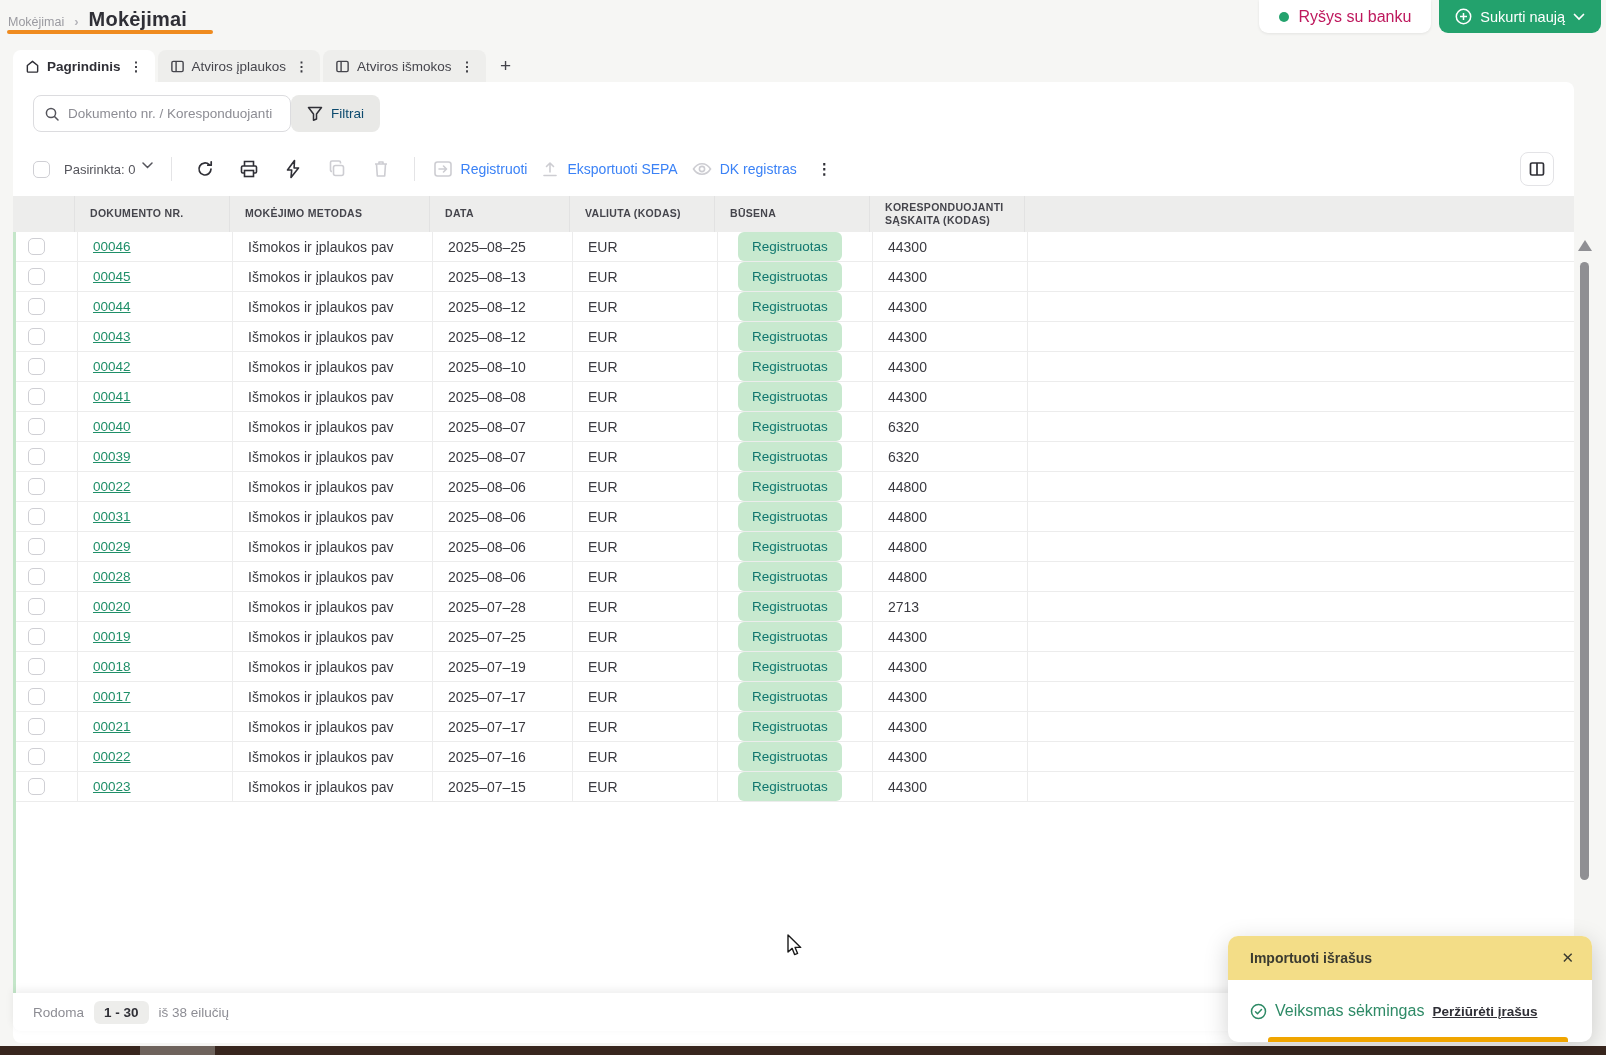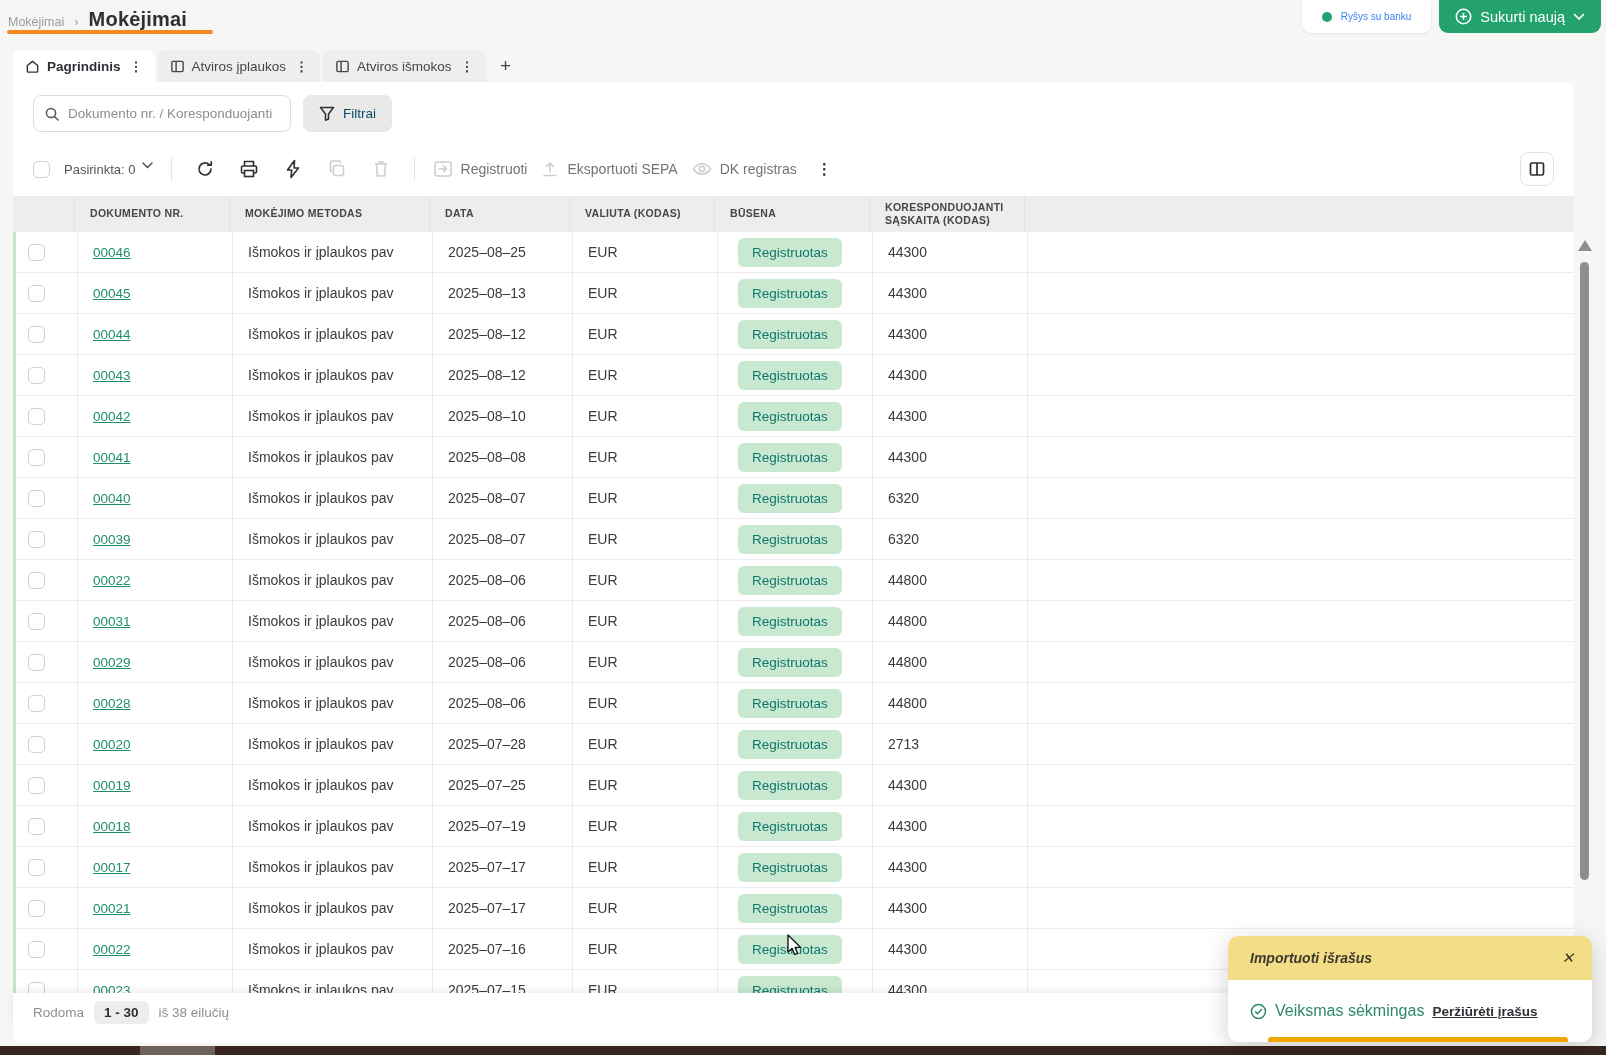--- a/index.html
+++ b/index.html
@@ -8,85 +8,85 @@
 
   
   .breadcrumb-row { position:absolute; top:8px; left:8px; display:flex; align-items:baseline; gap:10px; }
   .crumb-parent { font-size:12.5px; color:#9a9aa0; }
   .crumb-sep { font-size:13px; color:#b4b4ba; font-weight:bold; }
   .crumb-current { font-size:20px; font-weight:bold; color:#2f2f36; letter-spacing:.2px; }
   .title-underline { position:absolute; top:30px; left:7px; width:206px; height:4px; border-radius:2px; }
 
   .header-actions { position:absolute; top:0; right:5px; display:flex; gap:8px; }
   .btn-bank { height:33px; background:#fff; border:none; border-radius:0 0 9px 9px; box-shadow:0 1px 3px rgba(0,0,0,.08);
-              display:flex; align-items:center; gap:9px; padding:0 20px; font-size:10px; color:#3b82f6; cursor:pointer; font-family:inherit; }
+              display:flex; align-items:center; gap:9px; padding:0 20px; font-size:16px; color:#be185d; cursor:pointer; font-family:inherit; }
   .bank-dot { width:10px; height:10px; border-radius:50%; }
   .btn-create { height:33px; border:none; border-radius:0 0 9px 9px; color:#fff; display:flex; align-items:center; gap:8px;
                 padding:0 16px; font-size:14.5px; cursor:pointer; font-family:inherit; }
   .btn-create svg { display:block; }
 
   
   .tabbar { position:absolute; top:50px; left:13px; display:flex; align-items:flex-end; gap:3px; height:32px; }
   .tab { height:32px; display:flex; align-items:center; gap:7px; padding:0 10px 0 12px; border-radius:8px 8px 0 0;
          background:#eeeeec; font-size:13.5px; color:#45454c; cursor:pointer; }
   .tab.active { background:#fff; font-weight:bold; color:#2f2f36; }
   .tab .kebab { font-size:13px; letter-spacing:0; color:#3a3a40; font-weight:bold; padding:0 2px; }
   .tab-add { height:32px; width:34px; display:flex; align-items:center; justify-content:center; font-size:19px; color:#45454c; cursor:pointer; }
 
   
   .card { position:absolute; left:13px; top:82px; width:1561px; height:961px; background:#fff; border-radius:0 8px 8px 8px; }
 
-  .search-row { position:absolute; top:13px; left:20px; display:flex; gap:12px; }
+  .search-row { position:absolute; top:13px; left:20px; display:flex; }
   .search-box { width:258px; height:37px; border:1px solid #dcdcdf; border-radius:8px; display:flex; align-items:center; padding:0 10px; gap:8px; background:#fff; }
   .search-box input { border:none; outline:none; flex:1; font-size:13.5px; font-family:inherit; color:#32323a; background:transparent; min-width:0; }
   .search-box input::placeholder { color:#8d8d94; }
   .btn-filter { height:37px; background:#e9e9e7; border:none; border-radius:8px; display:flex; align-items:center; gap:8px;
                 padding:0 16px; font-size:13.5px; color:#0c4a6e; cursor:pointer; font-family:inherit; }
 
   
   .toolbar { position:absolute; top:68px; left:0; width:100%; height:38px; display:flex; align-items:center; padding:0 20px; gap:14px; }
   .cb { width:17px; height:17px; border:1.5px solid #cfcfd4; border-radius:5px; background:#fff; cursor:pointer; flex:none; }
   .sel-label { font-size:13px; color:#55555c; display:flex; gap:6px; cursor:pointer; }
   .tb-divider { width:1px; height:24px; background:#e4e4e6; margin:0 4px; }
   .tb-icon { width:30px; height:30px; display:flex; align-items:center; justify-content:center; cursor:pointer; border-radius:6px; }
   .tb-btn { display:flex; align-items:center; gap:8px; font-size:14px; cursor:default; }
-  .tb-btn.disabled { color:#737373; }
+  .tb-btn.disabled { color:#3b82f6; }
   .tb-kebab { font-size:15px; font-weight:bold; color:#2f2f36; padding:0 6px; cursor:pointer; }
   .btn-columns { position:absolute; right:20px; top:2px; width:34px; height:34px; border:1px solid #e3e3e6; border-radius:8px;
                  background:#fff; display:flex; align-items:center; justify-content:center; cursor:pointer; }
 
   
   .thead { position:absolute; top:114px; left:0; width:1561px; height:36px; background:#ededec; display:flex; }
   .thead .hcell { display:flex; align-items:center; padding-left:15px; font-size:10.5px; font-weight:bold; color:#45454c;
                   letter-spacing:.3px; border-right:1px solid #e2e2e2; line-height:1.25; }
   .col-check{width:62px;flex:none} .col-nr{width:155px;flex:none} .col-method{width:200px;flex:none}
   .col-date{width:140px;flex:none} .col-cur{width:145px;flex:none} .col-status{width:155px;flex:none}
   .col-account{width:155px;flex:none} .col-rest{flex:1; border-right:none !important;}
 
   .tbody { position:absolute; top:150px; left:0; width:1561px; height:773px; overflow:hidden; border-left:3px solid #c4e6c9; }
-  .trow { display:flex; height:41px; border-bottom:1px solid #ececec; background:#fff; }
+  .trow { display:flex; height:30px; border-bottom:1px solid #ececec; background:#fff; }
   .trow .cell { display:flex; align-items:center; padding-left:15px; font-size:14px; color:#3a3a40; border-right:1px solid #ececec; overflow:hidden; white-space:nowrap; }
   .trow .col-check { padding-left:12px; }
   .doc-link { color:#1f8f68; text-decoration:underline; font-size:13.5px; cursor:pointer; }
   .badge { display:inline-block; background:#c8e9cf; color:#0f766e; font-size:13.5px; padding:7px 14px; border-radius:6px; margin-left:20px; }
 
   
   .scroll-up { position:absolute; left:1578px; top:240px; width:0; height:0; border-left:7px solid transparent; border-right:7px solid transparent; border-bottom:11px solid #8f8f93; cursor:pointer; }
   .scroll-thumb { position:absolute; left:1580px; top:262px; width:9px; height:618px; background:#8f8f93; border-radius:5px; cursor:grab; }
 
   
   .tfooter { position:absolute; left:0; bottom:12px; width:1561px; height:38px; background:#fff; border-radius:0 0 8px 8px;
              box-shadow:0 -3px 8px rgba(0,0,0,.07); display:flex; align-items:center; gap:10px; padding:0 20px; }
   .rodoma, .total-label { font-size:13.5px; color:#8d8d94; }
   .range-pill { background:#ededeb; border-radius:6px; padding:4px 10px; font-size:13.5px; font-weight:bold; color:#2f2f36;text-align:right; }
 
   
   .toast { position:absolute; left:1228px; top:936px; width:364px; border-radius:10px; overflow:hidden;
            box-shadow:0 6px 24px rgba(0,0,0,.18); background:#fff; z-index:20; }
-  .toast-head { height:44px; display:flex; align-items:center; justify-content:space-between; padding:0 18px 0 22px;font-style:italic; }
+  .toast-head { height:44px; display:flex; align-items:center; justify-content:space-between; padding:0 18px 0 22px; }
   .toast-title { font-size:14px; font-weight:bold; color:#3b3b30; }
   .toast-close { font-size:15px; color:#3b3b30; cursor:pointer; }
   .toast-body { height:62px; display:flex; align-items:center; gap:8px; padding:0 22px; position:relative; }
   .toast-status { font-size:16px; display:flex; align-items:center; gap:8px; }
   .toast-link { font-size:13.5px; color:#2f2f36; text-decoration:underline; font-weight:bold; cursor:pointer; }
   .toast-progress { position:absolute; right:24px; bottom:0; width:300px; height:5px; border-radius:3px 3px 0 0; }
 
   
   .bottom-bar { position:absolute; left:0; top:1046px; width:1606px; height:9px; background:#38261e; }
   .bottom-bar-segment { position:absolute; left:140px; top:0; width:75px; height:9px; background:#6e635c; }

